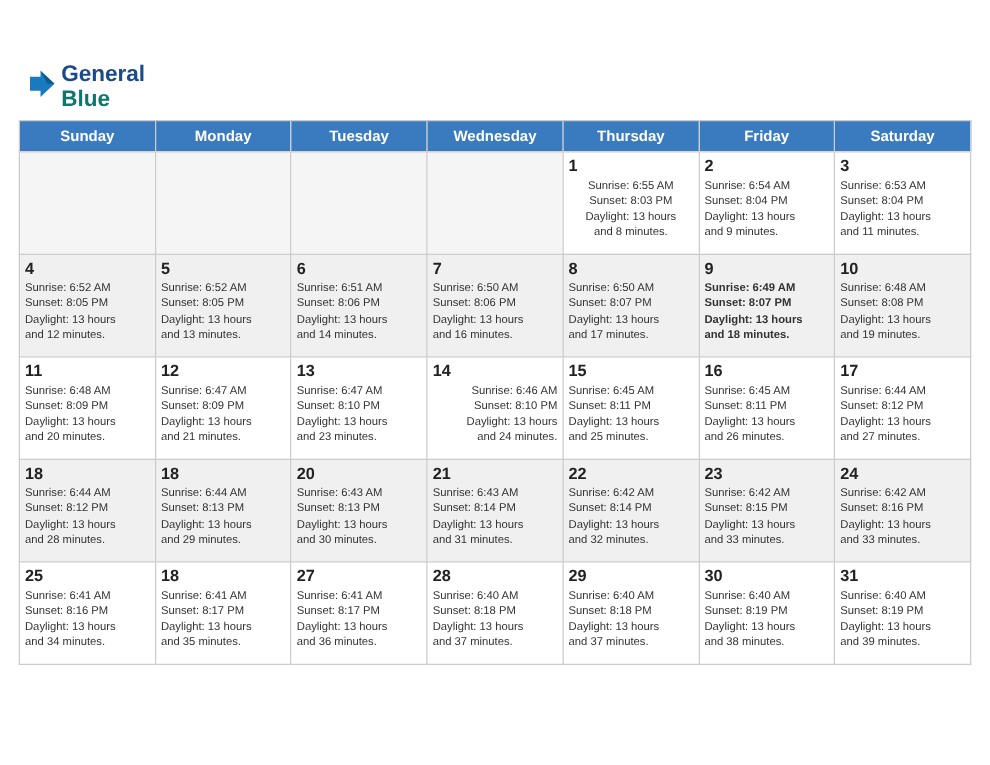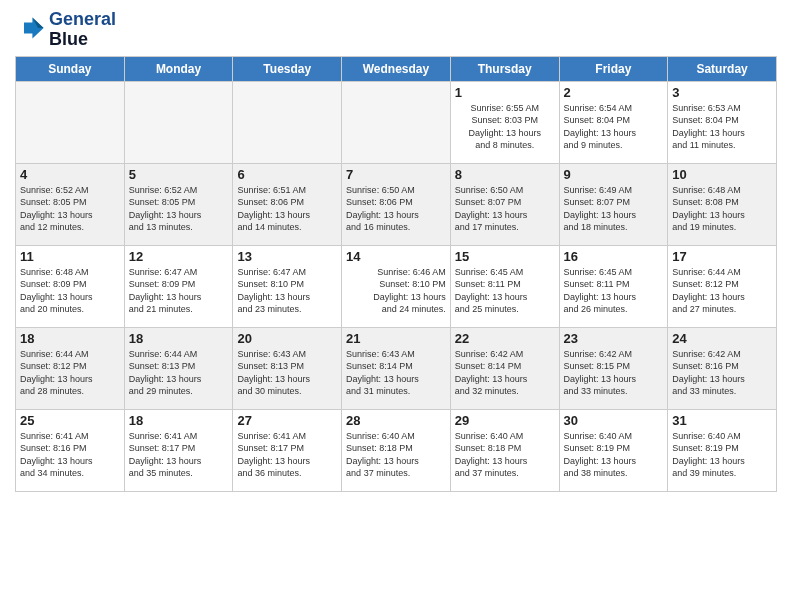--- a/index.html
+++ b/index.html
@@ -17,29 +17,30 @@
     }
     .header {
       display: flex;
       justify-content: space-between;
       align-items: flex-start;
       margin-bottom: 6px;
     }
     .logo {
       display: flex;
       align-items: center;
+      margin-top: 40px;
     }
     .logo-text {
       font-size: 18px;
       font-weight: bold;
       color: #1a4a8a;
       line-height: 1.1;
     }
     .logo-blue {
-      color: #0f172a;
+      color: #0f766e;
     }
     .logo-icon {
       width: 28px;
       height: 28px;
       margin-left: 2px;
     }
     .title-block {
       text-align: right;
     }
     .month-title {
@@ -187,21 +188,21 @@
           </td>
           <td>
             <div class="day-number">8</div>
             <div class="day-info" style="white-space: pre-line;">Sunrise: 6:50 AM
 Sunset: 8:07 PM
 Daylight: 13 hours
 and 17 minutes.</div>
           </td>
           <td>
             <div class="day-number">9</div>
-            <div class="day-info" style="white-space: pre-line;">Sunrise: 6:49 AM
+            <div class="day-info" style="white-space: pre-line; font-weight: bold;">Sunrise: 6:49 AM
 Sunset: 8:07 PM
 Daylight: 13 hours
 and 18 minutes.</div>
           </td>
           <td>
             <div class="day-number">10</div>
             <div class="day-info" style="white-space: pre-line;">Sunrise: 6:48 AM
 Sunset: 8:08 PM
 Daylight: 13 hours
 and 19 minutes.</div>

